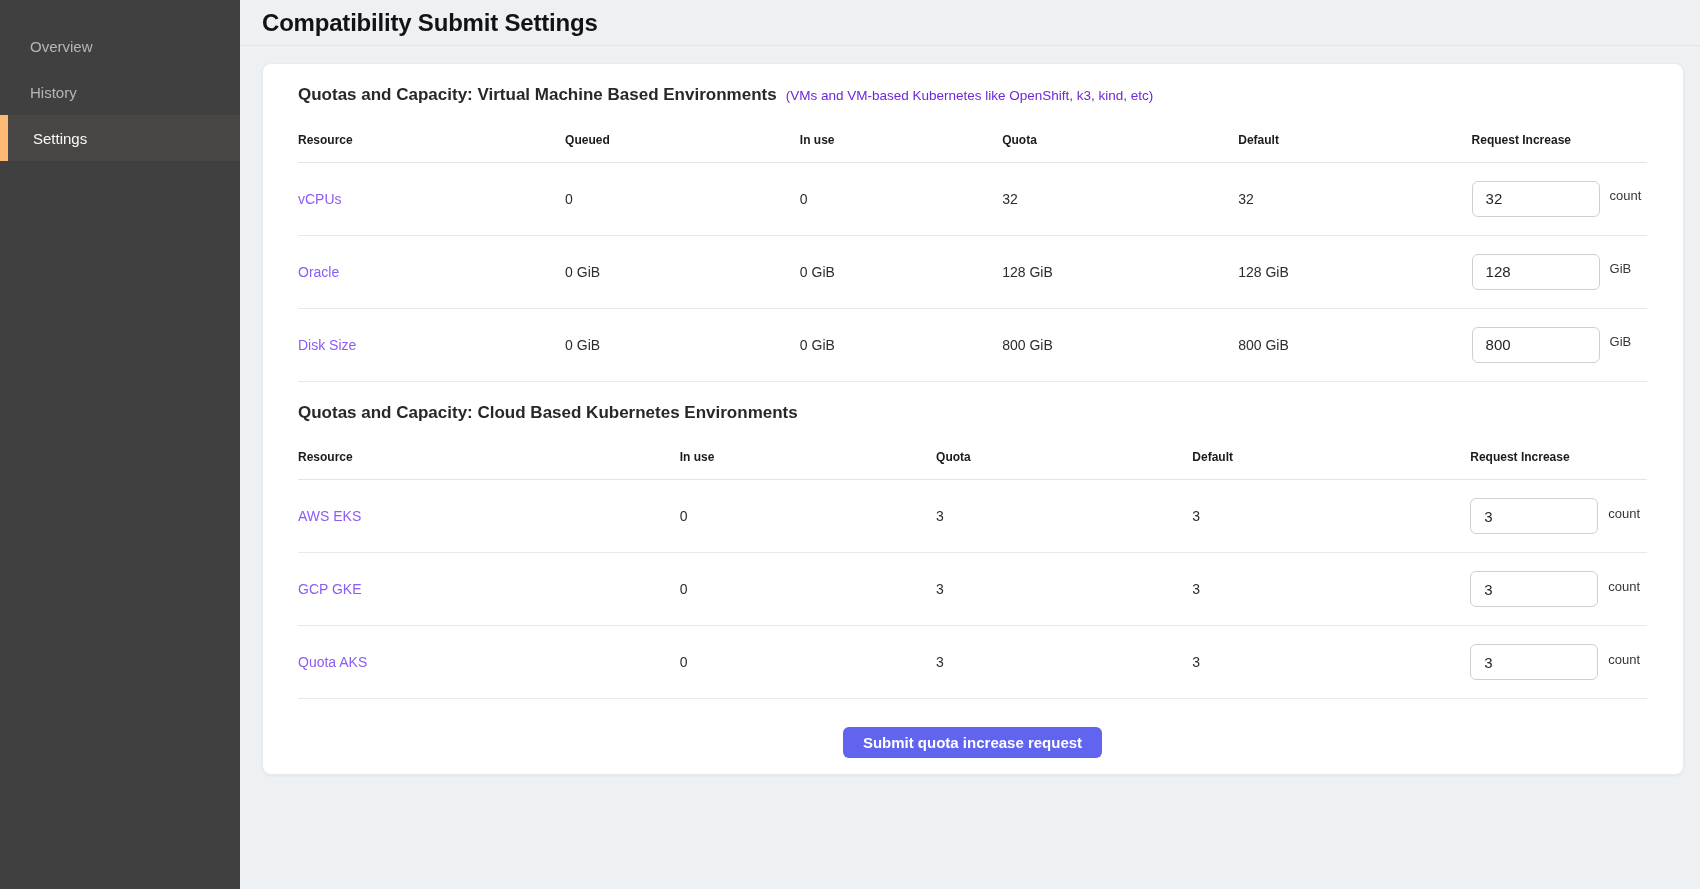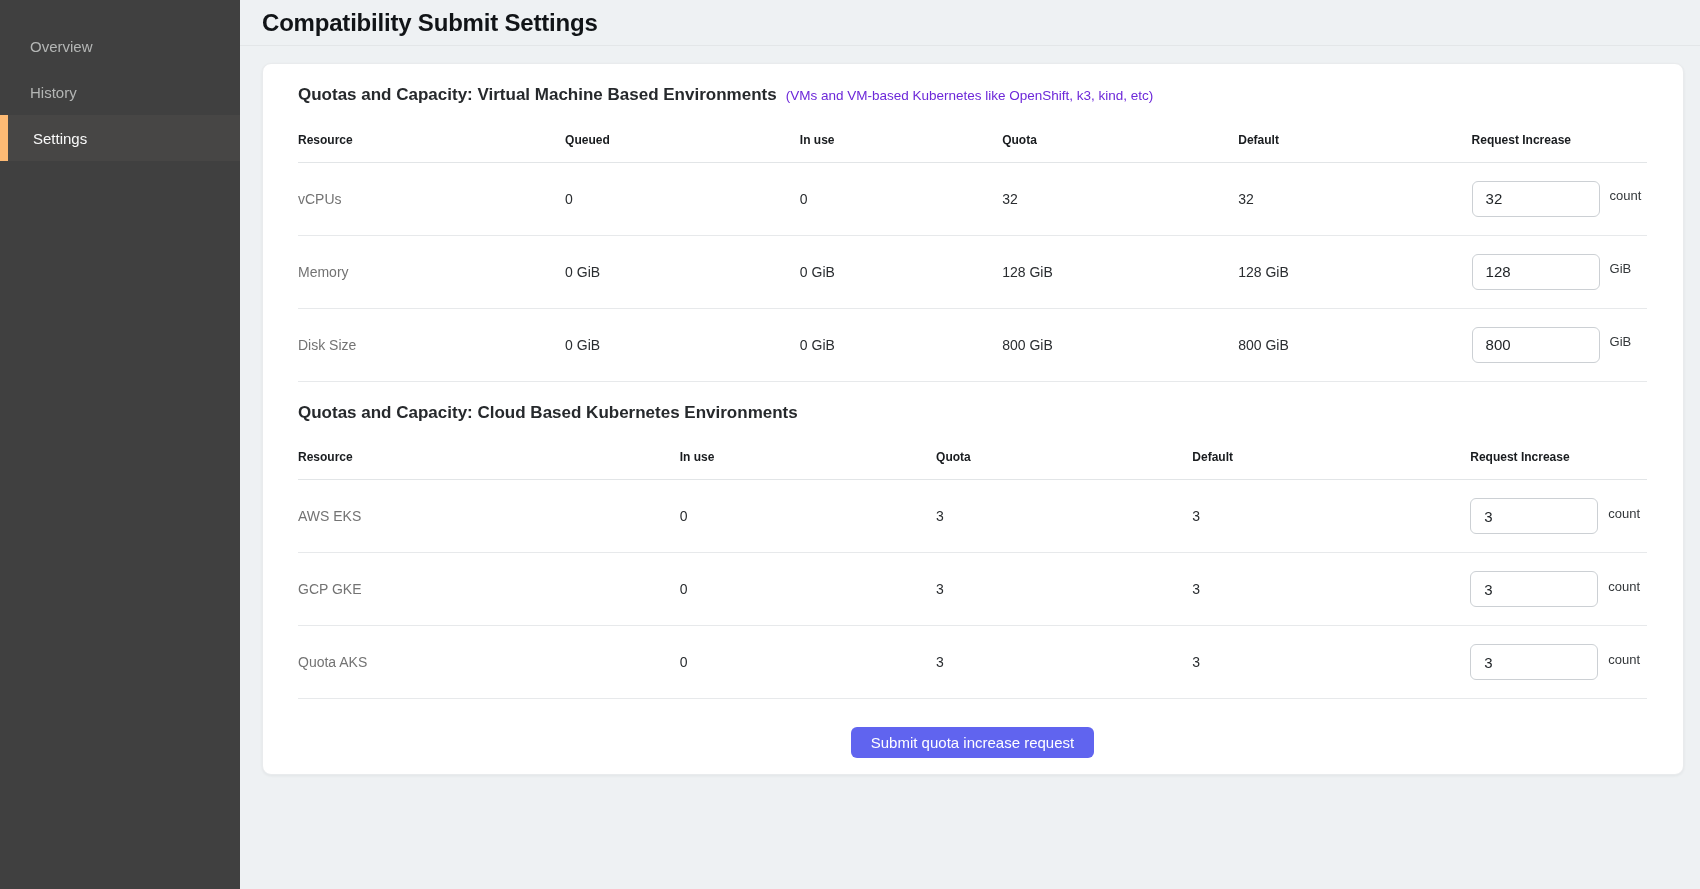--- a/index.html
+++ b/index.html
@@ -89,21 +89,21 @@
     vertical-align: middle;
     border-bottom: 1px solid #e2e5e7;
   }
   tbody td {
     height: 73px;
     vertical-align: middle;
     font-size: 14px;
     color: #2a2d30;
     border-bottom: 1px solid #e7e9eb;
   }
-  tbody td.resource { font-weight: 500; color: #737373; }
+  tbody td.resource { font-weight: 500; color: #8b5cf6; }
 
   .increase-cell { display: flex; align-items: center; gap: 10px; }
   .increase-input {
     width: 128px;
     height: 36px;
     border: 1px solid #ccd0d4;
     border-radius: 6px;
     font-family: "Liberation Sans", "DejaVu Sans", sans-serif;
     font-size: 15px;
     color: #1f2326;
@@ -118,21 +118,21 @@
   }
 
   .submit-row { text-align: center; margin-top: 28px; margin-bottom: 6px; }
   .submit-btn {
     background: #6064ef;
     color: #ffffff;
     border: none;
     border-radius: 6px;
     font-family: "Liberation Sans", "DejaVu Sans", sans-serif;
     font-size: 15px;
-    font-weight: 400;
+    font-weight: 700;
     padding: 7px 20px;
     height: 31px;
     cursor: pointer;
   }
 </style>
 </head>
 <body>
 
 <div class="sidebar">
   <div class="nav-item">Overview</div>
@@ -180,21 +180,21 @@
                 <td>32</td>
                 <td>32</td>
                 <td>
                   <div class="increase-cell">
                     <input type="text" class="increase-input" value="32" style="">
                     <span class="unit-label">count</span>
                   </div>
                 </td>
               </tr>
               <tr>
-                <td class="resource">Memory</td>
+                <td class="resource">Oracle</td>
                 <td>0 GiB</td>
                 <td>0 GiB</td>
                 <td>128 GiB</td>
                 <td>128 GiB</td>
                 <td>
                   <div class="increase-cell">
                     <input type="text" class="increase-input" value="128" style="">
                     <span class="unit-label">GiB</span>
                   </div>
                 </td>

